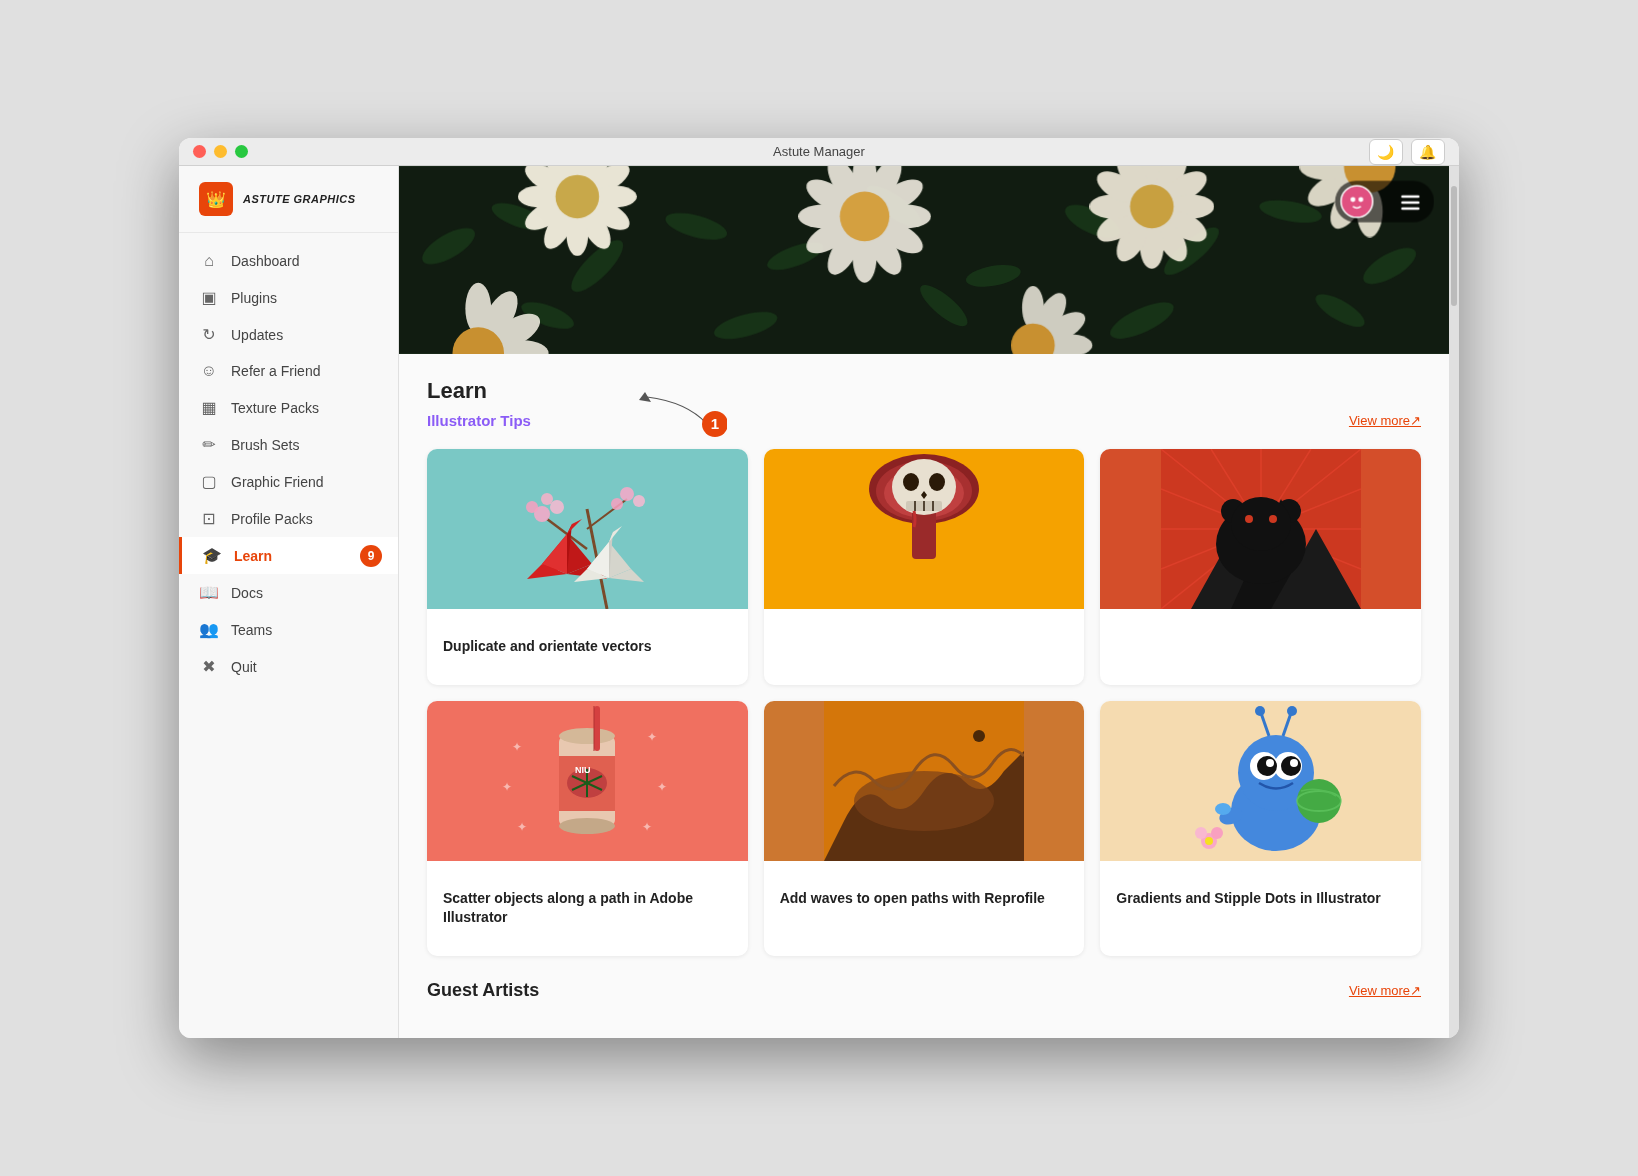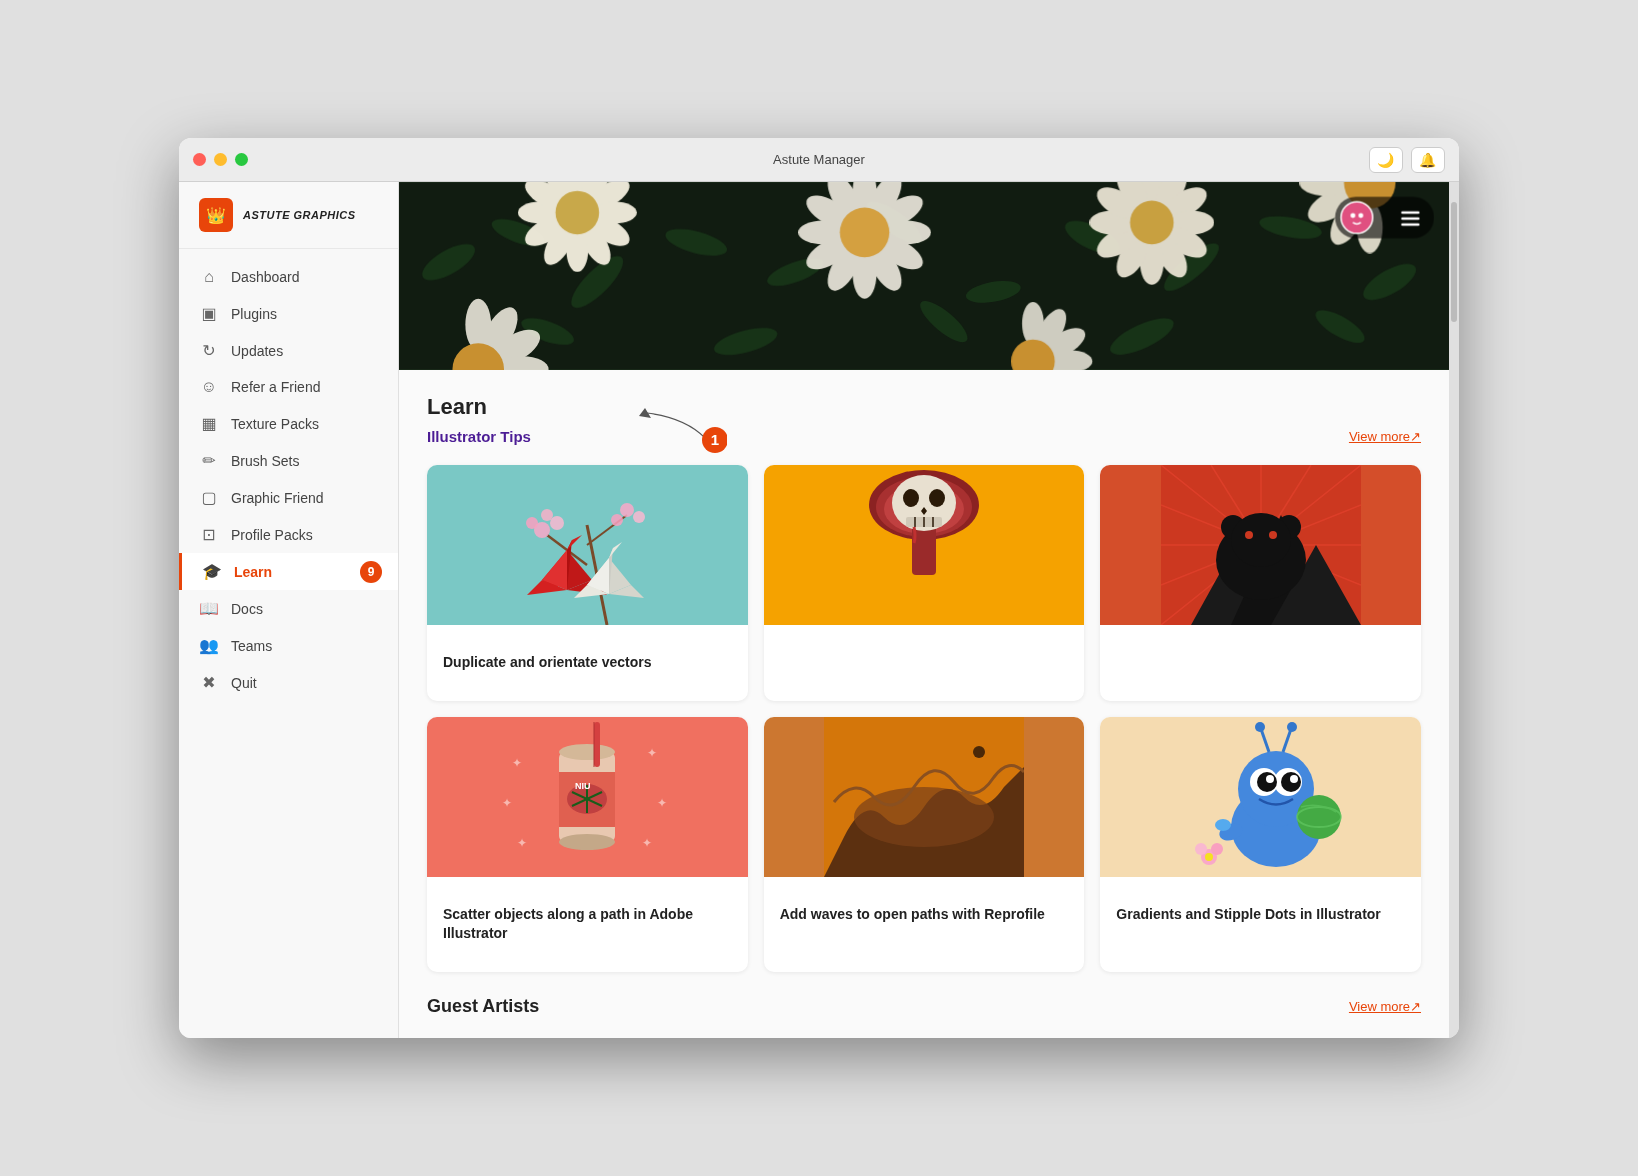--- a/index.html
+++ b/index.html
@@ -16,21 +16,21 @@
       height: 900px;
       background: #f5f5f5;
       border-radius: 12px;
       box-shadow: 0 20px 60px rgba(0,0,0,0.4);
       overflow: hidden;
       display: flex;
       flex-direction: column;
     }
     .title-bar {
       background: #ececec;
-      height: 44px;
+      height: 28px;
       display: flex;
       align-items: center;
       justify-content: center;
       position: relative;
       border-bottom: 1px solid #d0d0d0;
       flex-shrink: 0;
     }
     .traffic-lights {
       position: absolute;
       left: 14px;
@@ -180,21 +180,21 @@
       font-size: 13px;
       cursor: pointer;
       text-decoration: underline;
       display: flex;
       align-items: center;
       gap: 3px;
     }
     .subsection-label {
       font-size: 15px;
       font-weight: 600;
-      color: #4c1d95;
+      color: #8b5cf6;
       margin-bottom: 20px;
       display: flex;
       align-items: center;
       gap: 0;
     }
     .cards-grid {
       display: grid;
       grid-template-columns: repeat(3, 1fr);
       gap: 16px;
       margin-bottom: 24px;

